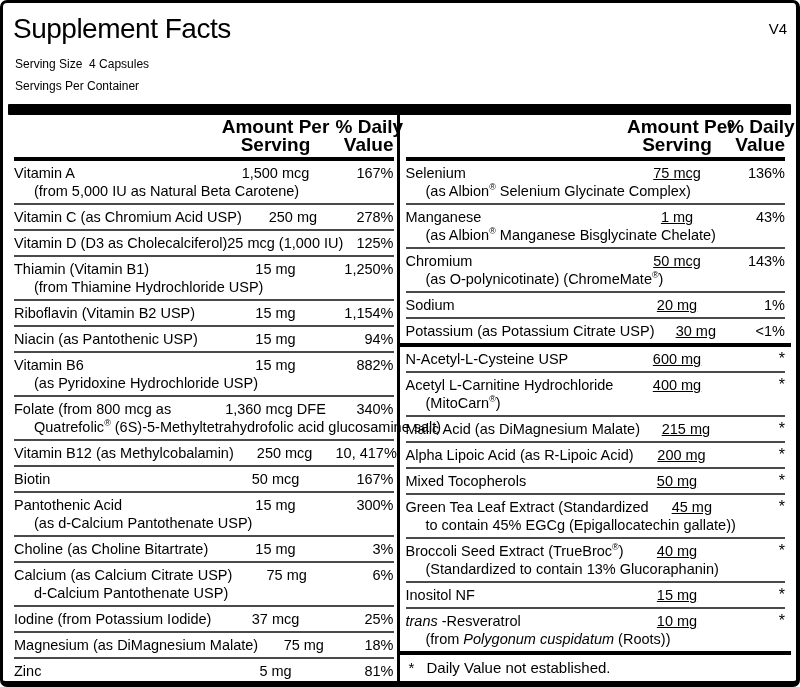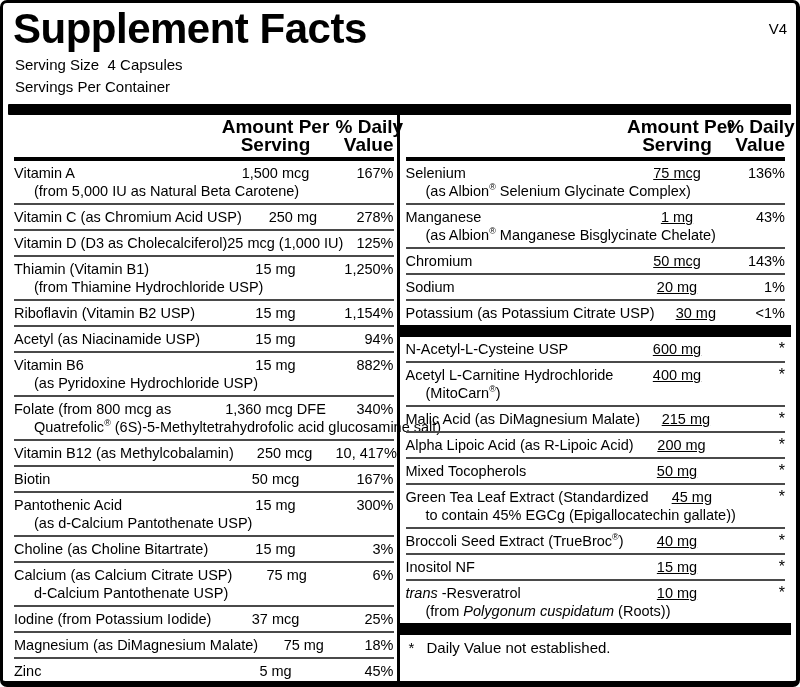--- a/index.html
+++ b/index.html
@@ -5,22 +5,22 @@
   html,body{margin:0;padding:0;background:#fff;}
   .label{
     width:800px;height:687px;box-sizing:border-box;
     border:3px solid #000;border-right-width:4px;border-bottom-width:6px;
     border-radius:7px;background:#fff;color:#000;
     font-family:"Liberation Sans", sans-serif;
     position:relative;overflow:hidden;
     display:flex;flex-direction:column;
   }
   .version{position:absolute;top:17px;right:9px;font-size:15px;}
-  .title{font-size:42px;font-weight:700;letter-spacing:-0.5px;margin:3px 6px 0 10px;line-height:46px;}
-  .serving{margin:3px 0 0 12px;font-size:15px;line-height:19px;white-space:pre-wrap;}
+  .title{font-size:28px;font-weight:400;letter-spacing:-0.5px;margin:3px 6px 0 10px;line-height:46px;}
+  .serving{margin:3px 0 0 12px;font-size:12px;line-height:19px;white-space:pre-wrap;}
   .topbar{height:11px;background:#000;margin:8px 5px 0 5px;border-radius:1px;}
   .cols{flex:1;display:flex;margin:0 5px;min-height:0;}
   .coldivider{width:3px;background:#000;}
   .col{flex:1;display:flex;flex-direction:column;min-width:0;font-size:14.5px;line-height:18px;}
   .col.left{padding:0 3px 0 6px;}
   .col.right{padding:0 6px;}
   .colhead{display:flex;align-items:flex-end;border-bottom:4px solid #000;padding:3px 0 3px;}
   .colhead .spacer{flex:1;}
   .hcell{font-weight:bold;font-size:19px;line-height:18px;white-space:nowrap;}
   .h-amt{width:120px;text-align:center;}
@@ -101,21 +101,21 @@
         </div>
         <div class="row">
           <div class="line">
               <span class="nm">Riboflavin (Vitamin B2 USP)</span>
               <span class="amt">15 mg</span>
               <span class="dv">1,154%</span>
             </div>
         </div>
         <div class="row">
           <div class="line">
-              <span class="nm">Acetyl (as Niacinamide USP)</span>
+              <span class="nm">Niacin (as Pantothenic USP)</span>
               <span class="amt">15 mg</span>
               <span class="dv">94%</span>
             </div>
         </div>
         <div class="row">
           <div class="line">
               <span class="nm">Vitamin B6</span>
               <span class="amt">15 mg</span>
               <span class="dv">882%</span>
             </div>
@@ -177,21 +177,21 @@
           <div class="line">
               <span class="nm">Magnesium (as DiMagnesium Malate)</span>
               <span class="amt">75 mg</span>
               <span class="dv">18%</span>
             </div>
         </div>
         <div class="row">
           <div class="line">
               <span class="nm">Zinc</span>
               <span class="amt">5 mg</span>
-              <span class="dv">45%</span>
+              <span class="dv">81%</span>
             </div>
           <div class="sub">(as Albion<sup>®</sup> Zinc Bisglycinate Chelate)</div>
         </div>
       </div>
     </div>
 
     <div class="coldivider"></div>
 
     <div class="col right">
       <div class="colhead">
@@ -222,20 +222,21 @@
               <span class="dv">43%</span>
             </div>
           <div class="sub">(as Albion<sup>®</sup> Manganese Bisglycinate Chelate)</div>
         </div>
         <div class="row">
           <div class="line">
               <span class="nm">Chromium</span>
               <span class="amt">50 mcg</span>
               <span class="dv">143%</span>
             </div>
+          <div class="sub">(as O-polynicotinate) (ChromeMate<sup>®</sup>)</div>
         </div>
         <div class="row">
           <div class="line">
               <span class="nm">Sodium</span>
               <span class="amt">20 mg</span>
               <span class="dv">1%</span>
             </div>
         </div>
         <div class="row">
           <div class="line">
@@ -292,20 +293,21 @@
               <span class="dv star">*</span>
             </div>
           <div class="sub">to contain 45% EGCg (Epigallocatechin gallate))</div>
         </div>
         <div class="row">
           <div class="line">
               <span class="nm">Broccoli Seed Extract (TrueBroc<sup>®</sup>)</span>
               <span class="amt">40 mg</span>
               <span class="dv star">*</span>
             </div>
+          <div class="sub">(Standardized to contain 13% Glucoraphanin)</div>
         </div>
         <div class="row">
           <div class="line">
               <span class="nm">Inositol NF</span>
               <span class="amt">15 mg</span>
               <span class="dv star">*</span>
             </div>
         </div>
         <div class="row">
           <div class="line">

